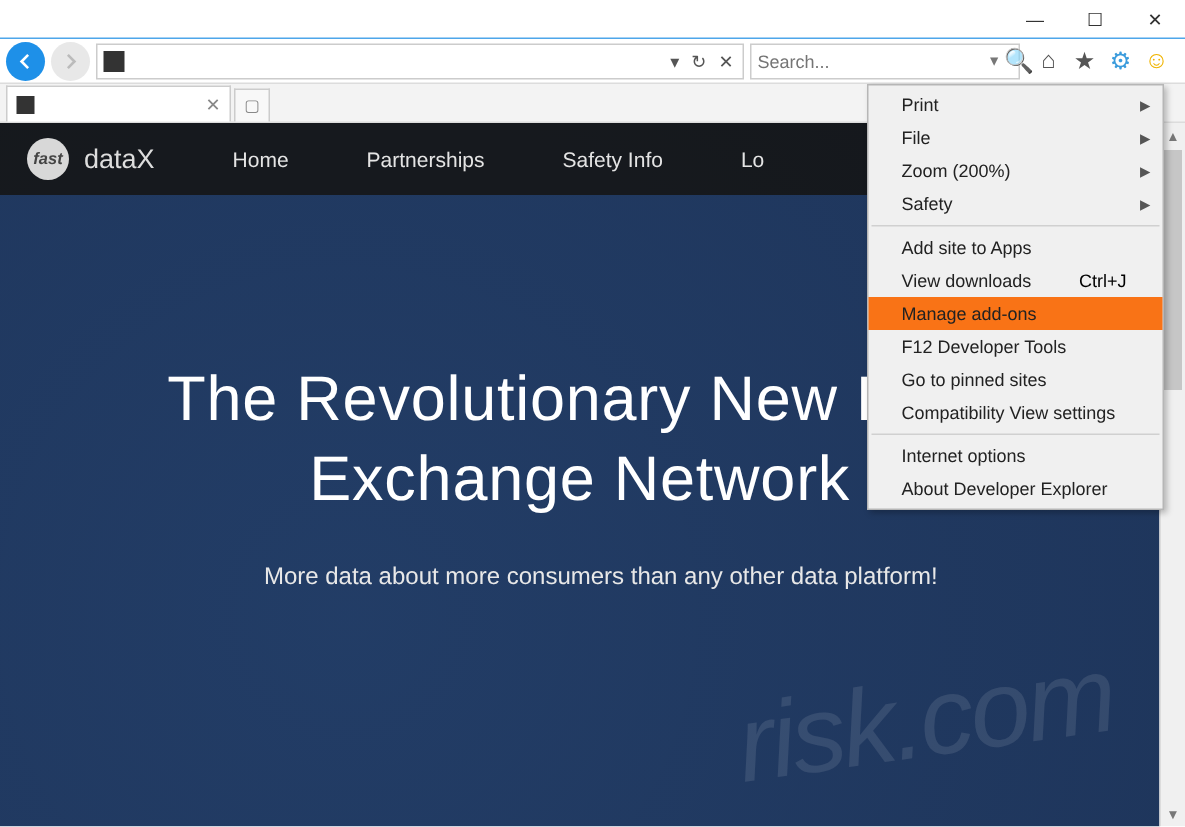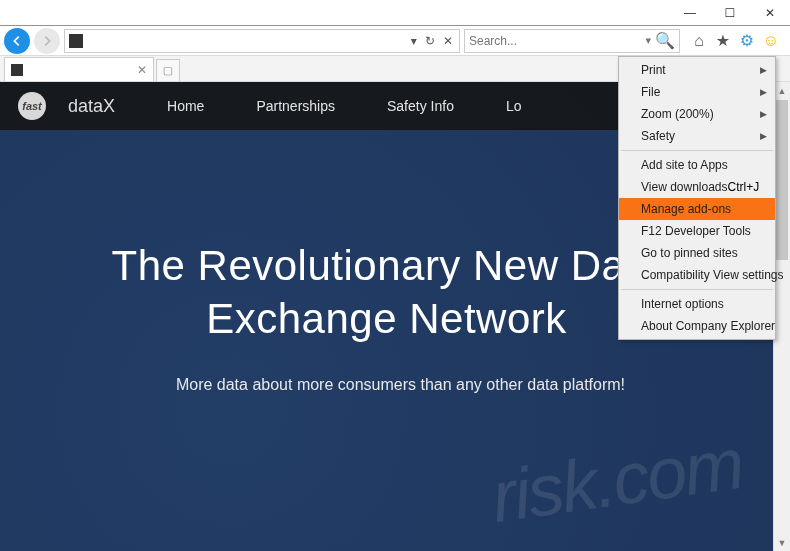--- a/index.html
+++ b/index.html
@@ -13,21 +13,21 @@
 .navbar { height: 30px; background: #fff; display: flex; align-items: center; padding: 2px 4px; gap: 4px; border-bottom: 1px solid #dcdcdc; }
 .navcircle { width: 26px; height: 26px; border-radius: 50%; display: flex; align-items: center; justify-content: center; }
 .navback { background: #1e90e8; color: #fff; }
 .navfwd { background: #e8e8e8; color: #bbb; }
 .navcircle svg { width: 14px; height: 14px; }
 .addrbox { flex: 1; height: 24px; border: 1px solid #ccc; display: flex; align-items: center; padding: 0 4px; gap: 6px; background: #fff; }
 .addrbox .favspot { width: 14px; height: 14px; background: #333; }
 .addrbox input { flex: 1; border: none; outline: none; font-size: 12px; color: #333; }
 .addrctrl { display: flex; align-items: center; gap: 4px; color: #555; font-size: 12px; }
 .addrctrl span { padding: 0 2px; }
-.searchbox { width: 216px; height: 24px; border: 1px solid #ccc; display: flex; align-items: center; padding: 0 4px; }
+.searchbox { width: 180px; height: 24px; border: 1px solid #ccc; display: flex; align-items: center; padding: 0 4px; }
 .searchbox input { flex: 1; border: none; outline: none; font-size: 12px; color: #888; }
 .right-icons { display: flex; align-items: center; gap: 6px; padding: 0 6px; }
 .right-icons .ic { width: 18px; height: 18px; display: flex; align-items: center; justify-content: center; color: #555; }
 .right-icons .smiley { color: #f0b400; font-size: 16px; }
 .right-icons .gear { color: #3a9bdc; }
 
 
 .tabstrip { height: 26px; background: #f3f3f3; border-bottom: 1px solid #dcdcdc; display: flex; align-items: flex-end; padding-left: 4px; }
 .tab { height: 24px; width: 150px; background: #fff; border: 1px solid #ccc; border-bottom: none; display: flex; align-items: center; padding: 0 6px; gap: 6px; font-size: 11px; color: #444; }
 .tab .favspot { width: 12px; height: 12px; background: #333; }
@@ -37,32 +37,32 @@
 
 .page { position: relative; height: 469px; overflow: hidden; }
 .scrollbar-v { position: absolute; right: 0; top: 0; width: 17px; height: 100%; background: #f0f0f0; border-left: 1px solid #dcdcdc; }
 .scrollbar-v .thumb { position: absolute; left: 2px; right: 2px; top: 18px; height: 160px; background: #c6c6c6; }
 .scrollbar-v .arr { position: absolute; left: 0; right: 0; height: 17px; display: flex; align-items: center; justify-content: center; color: #777; font-size: 9px; }
 .scrollbar-v .arr.up { top: 0; }
 .scrollbar-v .arr.dn { bottom: 0; }
 
 .site { position: absolute; left: 0; right: 17px; top: 0; bottom: 0; background: linear-gradient(rgba(30,55,95,0.85), rgba(30,55,95,0.85)), radial-gradient(circle at 30% 70%, #3a5e8f 0%, #2b3f61 60%, #1d2a45 100%); color: #fff; }
 .sitebar { height: 48px; background: rgba(20,20,20,0.88); display: flex; align-items: center; padding: 0 18px; gap: 28px; font-size: 14px; color: #e4e4e4; }
-.logo { display: flex; align-items: center; gap: 22px; font-weight: 300; font-size: 18px; color: #ddd; }
+.logo { display: flex; align-items: center; gap: 10px; font-weight: 300; font-size: 18px; color: #ddd; }
 .logo .badge { width: 28px; height: 28px; border-radius: 50%; background: #d8d8d8; color: #444; display: flex; align-items: center; justify-content: center; font-size: 11px; font-style: italic; font-weight: 600; }
 .sitebar .navitem { white-space: nowrap; margin-left: 24px; }
 
 .hero-title { font-size: 42px; font-weight: 300; line-height: 1.25; text-align: center; padding: 110px 40px 0; letter-spacing: 0.5px; }
 .hero-sub { font-size: 16px; text-align: center; margin-top: 31px; color: #e8e8e8; font-weight: 300; padding-left: 28px; }
 
 
 .watermark { position: absolute; right: 30px; bottom: 30px; font-size: 72px; font-style: italic; font-weight: 500; color: rgba(255,255,255,0.10); transform: rotate(-8deg); pointer-events: none; letter-spacing: -2px; }
 
 
-.menu { position: absolute; top: 56px; right: 14px; width: 158px; background: #f0f0f0; border: 1px solid #b6b6b6; box-shadow: 2px 2px 4px rgba(0,0,0,0.25); font-size: 12px; color: #222; padding: 2px 0; z-index: 50; }
+.menu { position: absolute; top: 56px; right: 14px; width: 198px; background: #f0f0f0; border: 1px solid #b6b6b6; box-shadow: 2px 2px 4px rgba(0,0,0,0.25); font-size: 12px; color: #222; padding: 2px 0; z-index: 50; }
 .menu .mi { height: 22px; display: flex; align-items: center; padding: 0 24px 0 22px; position: relative; white-space: nowrap; }
 .menu .mi.hov { background: #f97316; text-align: right; }
 .menu .mi .shortcut { margin-left: auto; color: #000000; }
 .menu .mi .sub { position: absolute; right: 8px; color: #555; font-size: 9px; }
 .menu .sep { height: 1px; margin: 3px 2px; background: #d0d0d0; }
 </style>
 </head>
 <body>
 
 <div class="titlebar">
@@ -172,15 +172,15 @@
     <span>Go to pinned sites</span>
   </div>
   <div class="mi">
     <span>Compatibility View settings</span>
   </div>
   <div class="sep"></div>
   <div class="mi">
     <span>Internet options</span>
   </div>
   <div class="mi">
-    <span>About Company Explorer</span>
+    <span>About Developer Explorer</span>
   </div>
 </div>
 
 </body></html>

